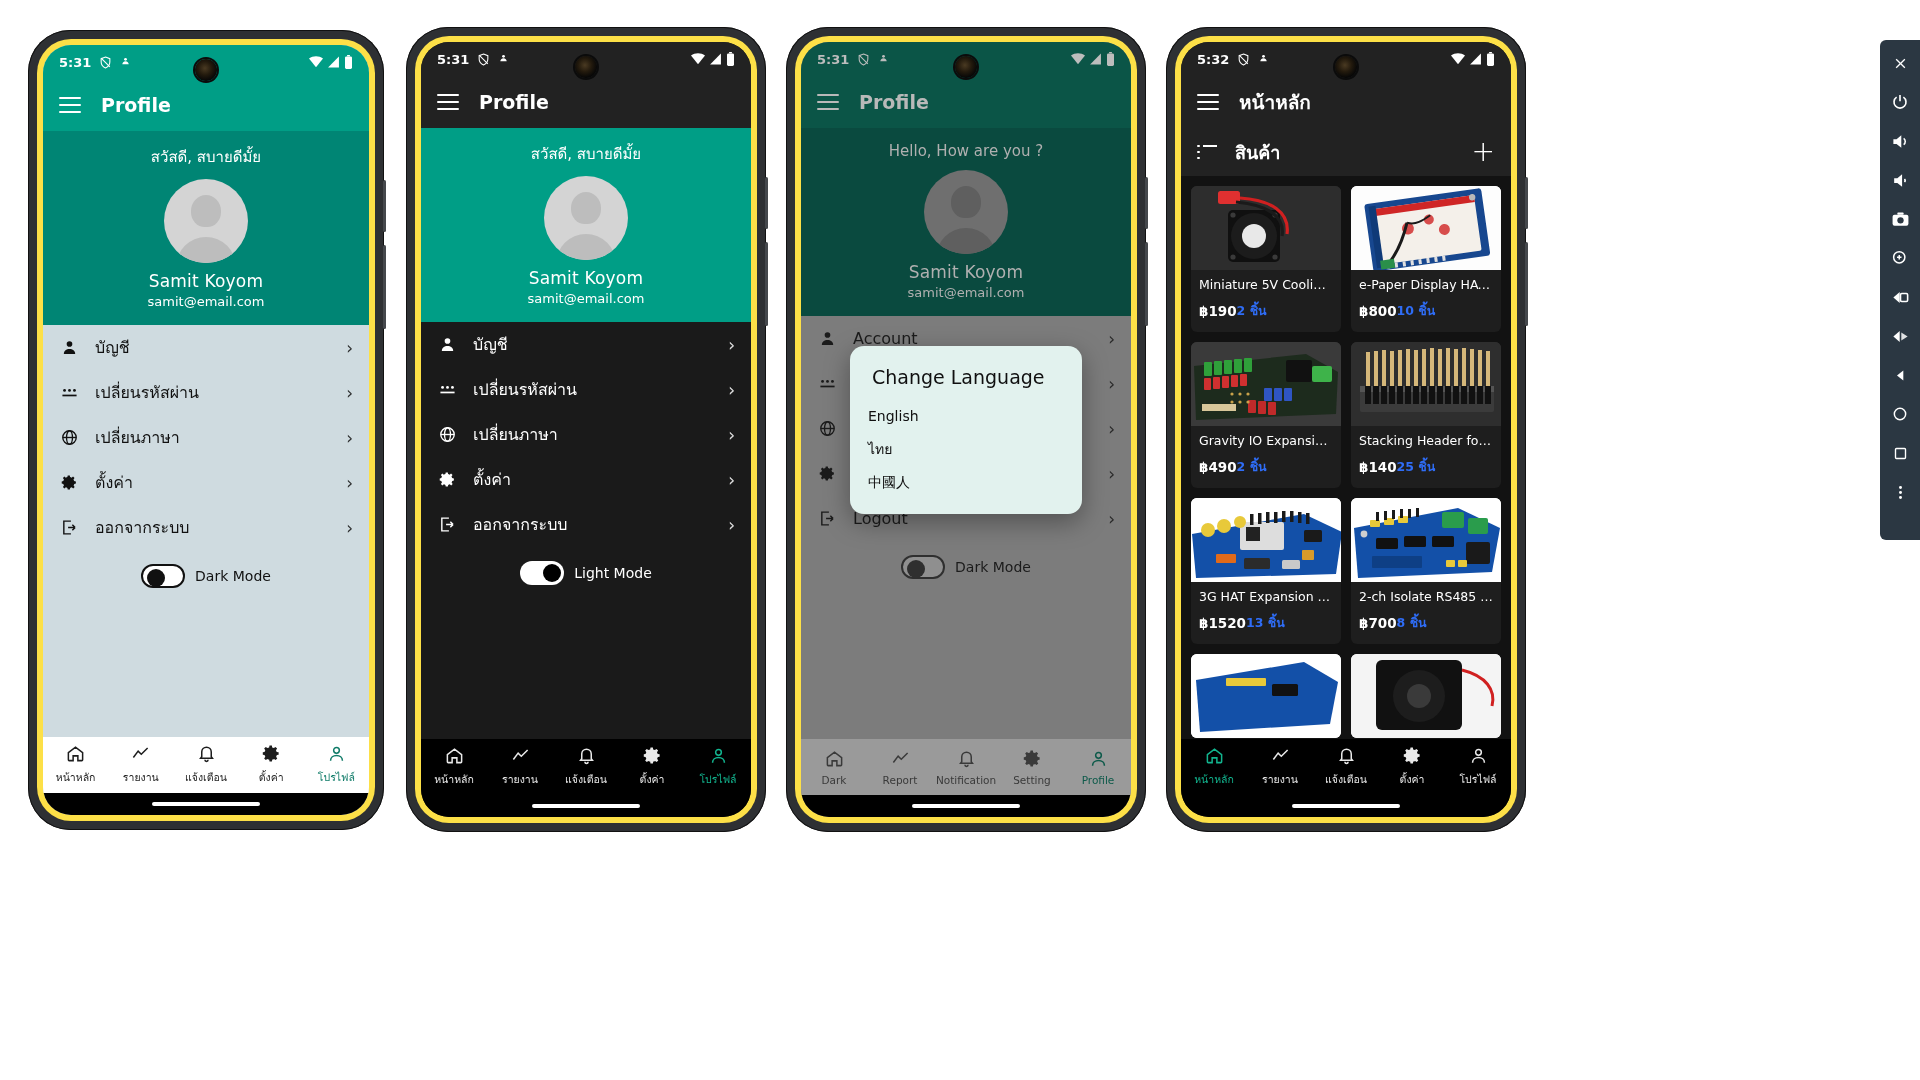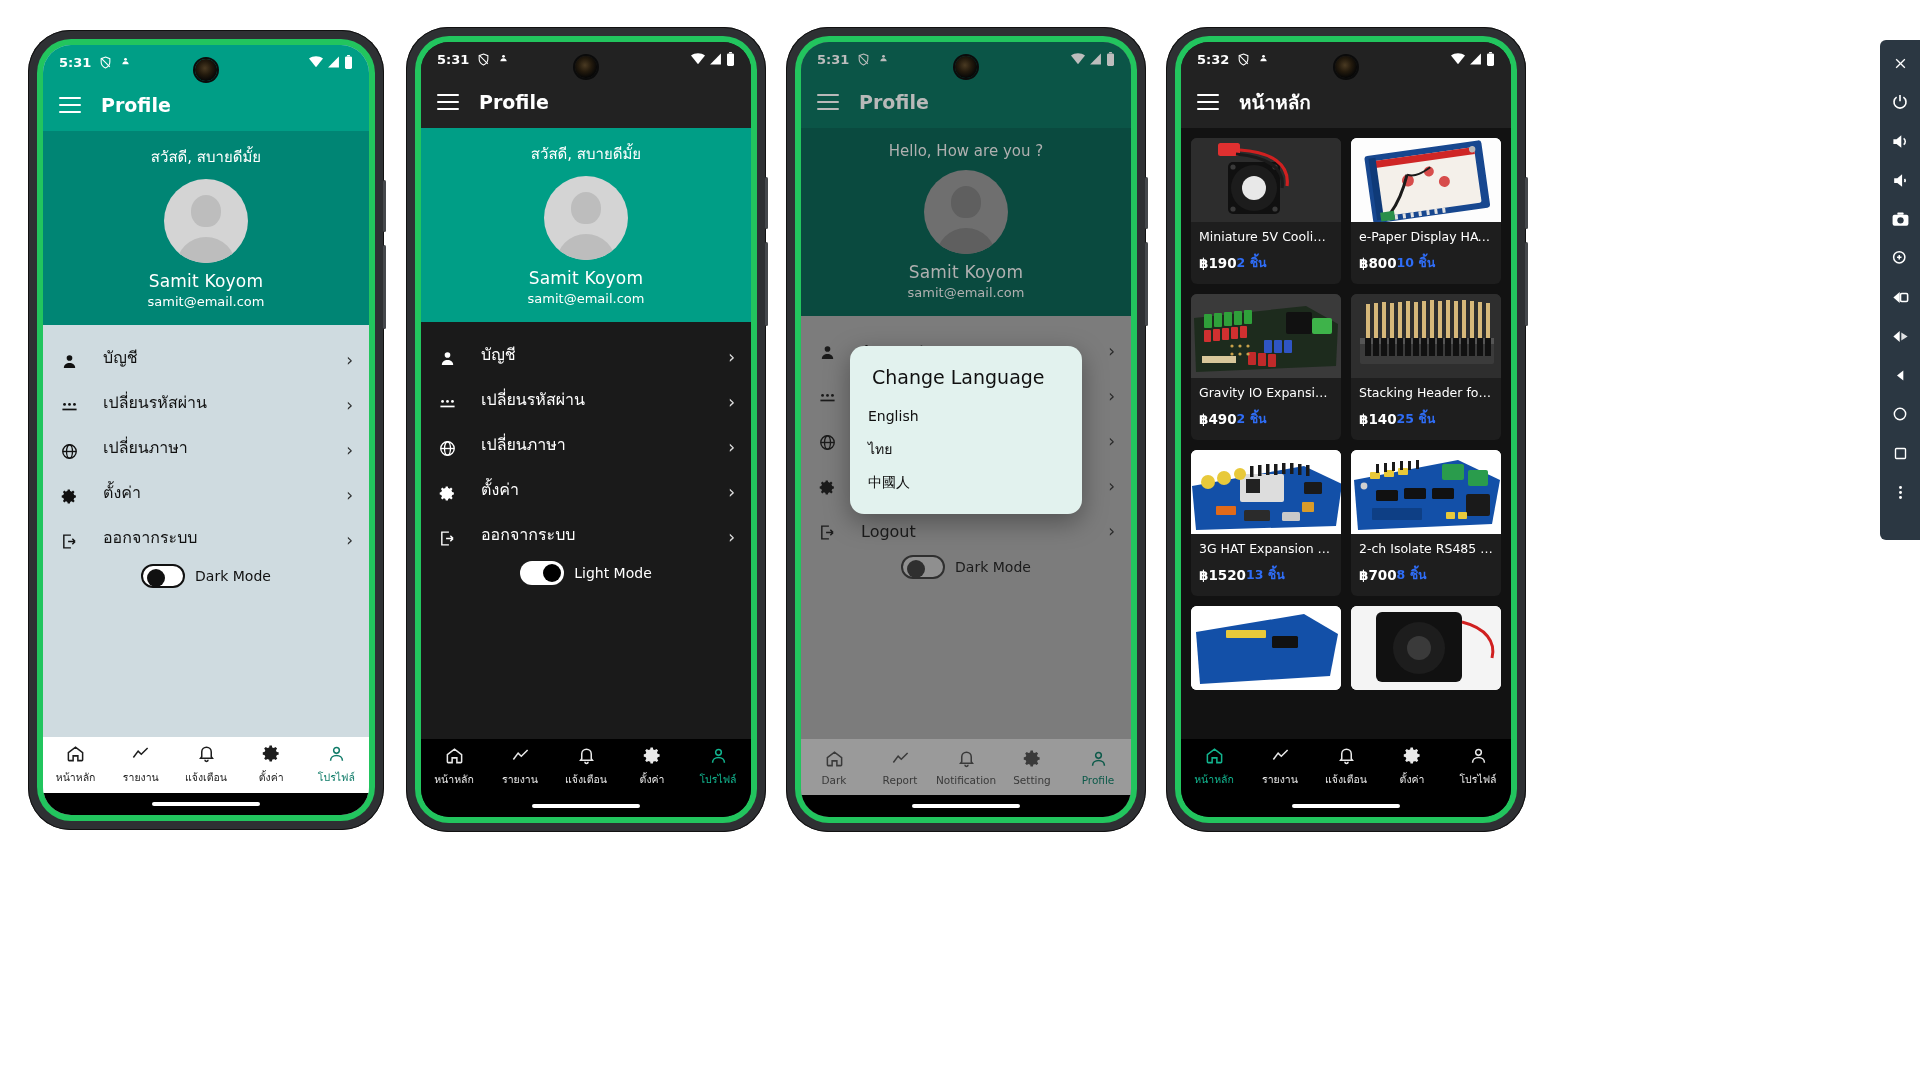--- a/index.html
+++ b/index.html
@@ -9,21 +9,21 @@
     font-family: "DejaVu Sans", "Liberation Sans", sans-serif;
     overflow: hidden;
   }
   .stage { position: relative; width: 1920px; height: 1080px; background: #fff; }
 
   
   .phone { position: absolute; border-radius: 42px; background: #2e3033;
            box-shadow: 0 0 0 1px #111 inset; }
   .phone .bezel {
     position: absolute; inset: 9px; border-radius: 34px;
-    background: #22c55e; overflow: hidden;
+    background: #fde047; overflow: hidden;
   }
   .phone .screen {
     position: absolute; inset: 6px; border-radius: 28px; overflow: hidden;
     display: flex; flex-direction: column;
   }
   .phone .side-btn { position: absolute; right: -2px; width: 3px; border-radius: 2px; background: #45484c; }
   .phone .side-btn.a { top: 150px; height: 52px; }
   .phone .side-btn.b { top: 215px; height: 84px; }
 
   .punchhole {
@@ -64,21 +64,21 @@
   .avatar .head { position: absolute; left: 50%; top: 16px; transform: translateX(-50%);
                   width: 30px; height: 32px; border-radius: 50% 50% 46% 46%; background: #bdbdbd; }
   .avatar .body { position: absolute; left: 50%; bottom: -16px; transform: translateX(-50%);
                   width: 60px; height: 42px; border-radius: 30px 30px 0 0; background: #bdbdbd; }
   .prof-name { font-size: 17px; font-weight: 400; letter-spacing: .2px; }
   .prof-mail { font-size: 13px; margin-top: 3px; }
 
   
   .menulist { flex: 1 1 auto; overflow: hidden; }
   .menurow {
-    display: flex; align-items: flex-end; gap: 24px;
+    display: flex; align-items: center; gap: 16px;
     padding: 0 16px; height: 45px; font-size: 16px; cursor: pointer;
   }
   .menurow .mi { width: 20px; flex: 0 0 20px; display: flex; justify-content: center; }
   .menurow .ml { flex: 1 1 auto; }
   .menurow .chev { font-size: 17px; opacity: .85; }
 
   .toggle-row { display: flex; align-items: center; justify-content: center; gap: 10px;
                 margin-top: 14px; font-size: 14px; }
   .toggle { width: 44px; height: 24px; border-radius: 13px; position: relative; cursor: pointer; }
   .toggle .knob { position: absolute; top: 3px; width: 18px; height: 18px; border-radius: 50%; }
@@ -720,20 +720,32 @@
 
         <div class="appbar">
           <div class="hamburger">
               <i></i>
               <i></i>
               <i></i>
             </div>
           <span>หน้าหลัก</span>
         </div>
 
+        <div class="subbar">
+          <span class="listicon">
+              <b></b>
+              <b></b>
+              <b></b>
+              <i></i>
+              <i></i>
+              <i></i>
+            </span>
+          <span class="stitle">สินค้า</span>
+          <span class="plus">+</span>
+        </div>
 
         <div class="grid">
 
           <div class="card">
             <div class="thumb" style="background:#2a2a2a;">
               <svg width="100%" height="100%" viewBox="0 0 160 84" preserveAspectRatio="xMidYMid slice">
                 <rect width="160" height="84" fill="#2d2d2d"></rect>
                 <rect x="42" y="24" width="52" height="52" rx="5" fill="#101010"></rect>
                 <circle cx="68" cy="50" r="23" fill="#1c1c1c"></circle>
                 <circle cx="68" cy="50" r="12" fill="#e8e8e8"></circle>

